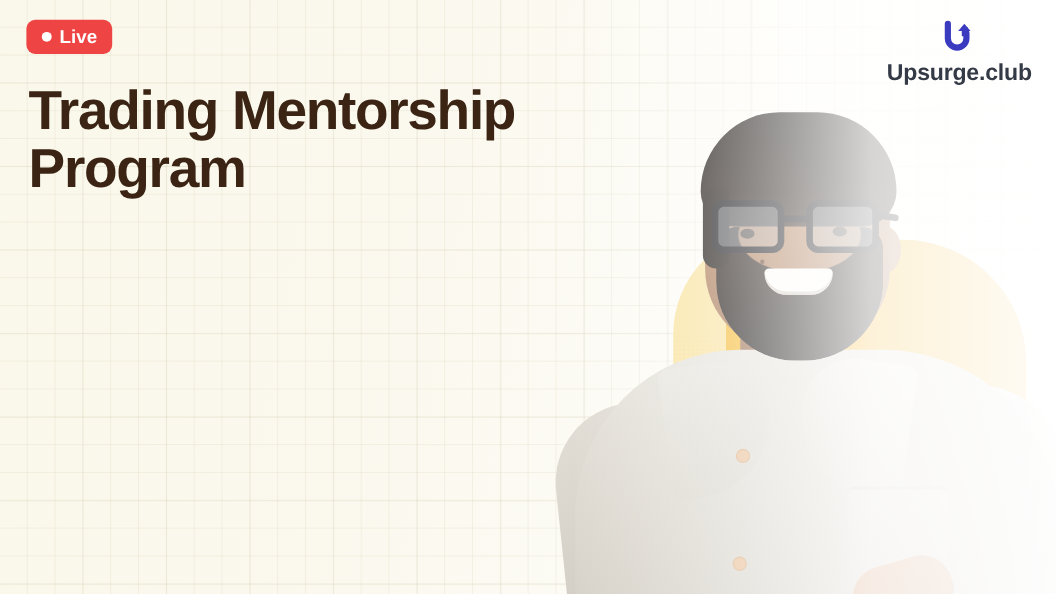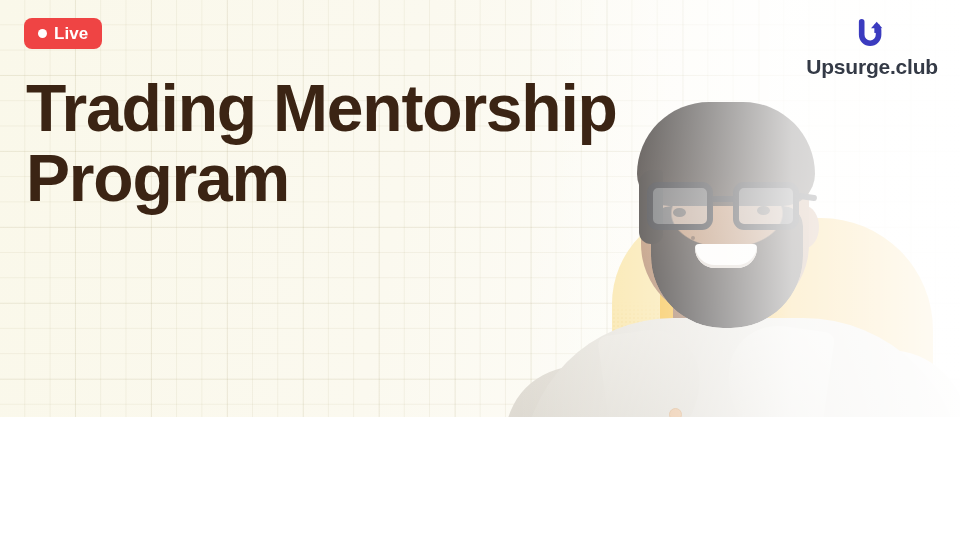--- a/index.html
+++ b/index.html
@@ -5,21 +5,21 @@
 <style>
   * { margin:0; padding:0; box-sizing:border-box; }
   html, body {
     width:960px; height:540px;
     overflow:hidden;
     font-family:"Liberation Sans", sans-serif;
   }
 
   .banner {
     position:relative;
-    width:960px; height:417px;
+    width:960px; height:540px;
     background:#fbfaf0;
     overflow:hidden;
   }
 
   
   .bg-wash {
     position:absolute; inset:0;
     background:linear-gradient(100deg,#faf8ea 0%,#fbf9ef 42%,#fdfcf7 68%,#fffffd 100%);
   }
 
@@ -258,21 +258,21 @@
     letter-spacing:-0.2px;
     line-height:1;
   }
 
   
   .copy {
     position:absolute; left:26px; top:74px;
     width:620px;
   }
   .headline {
-    font-size:66px;
+    font-size:50px;
     font-weight:bold;
     line-height:1.06;
     color:#3b2414;
     letter-spacing:-1.2px;
   }
   .subline {
     margin-top:18px;
     font-size:37px;
     font-weight:bold;
     color:#4a2d18;

